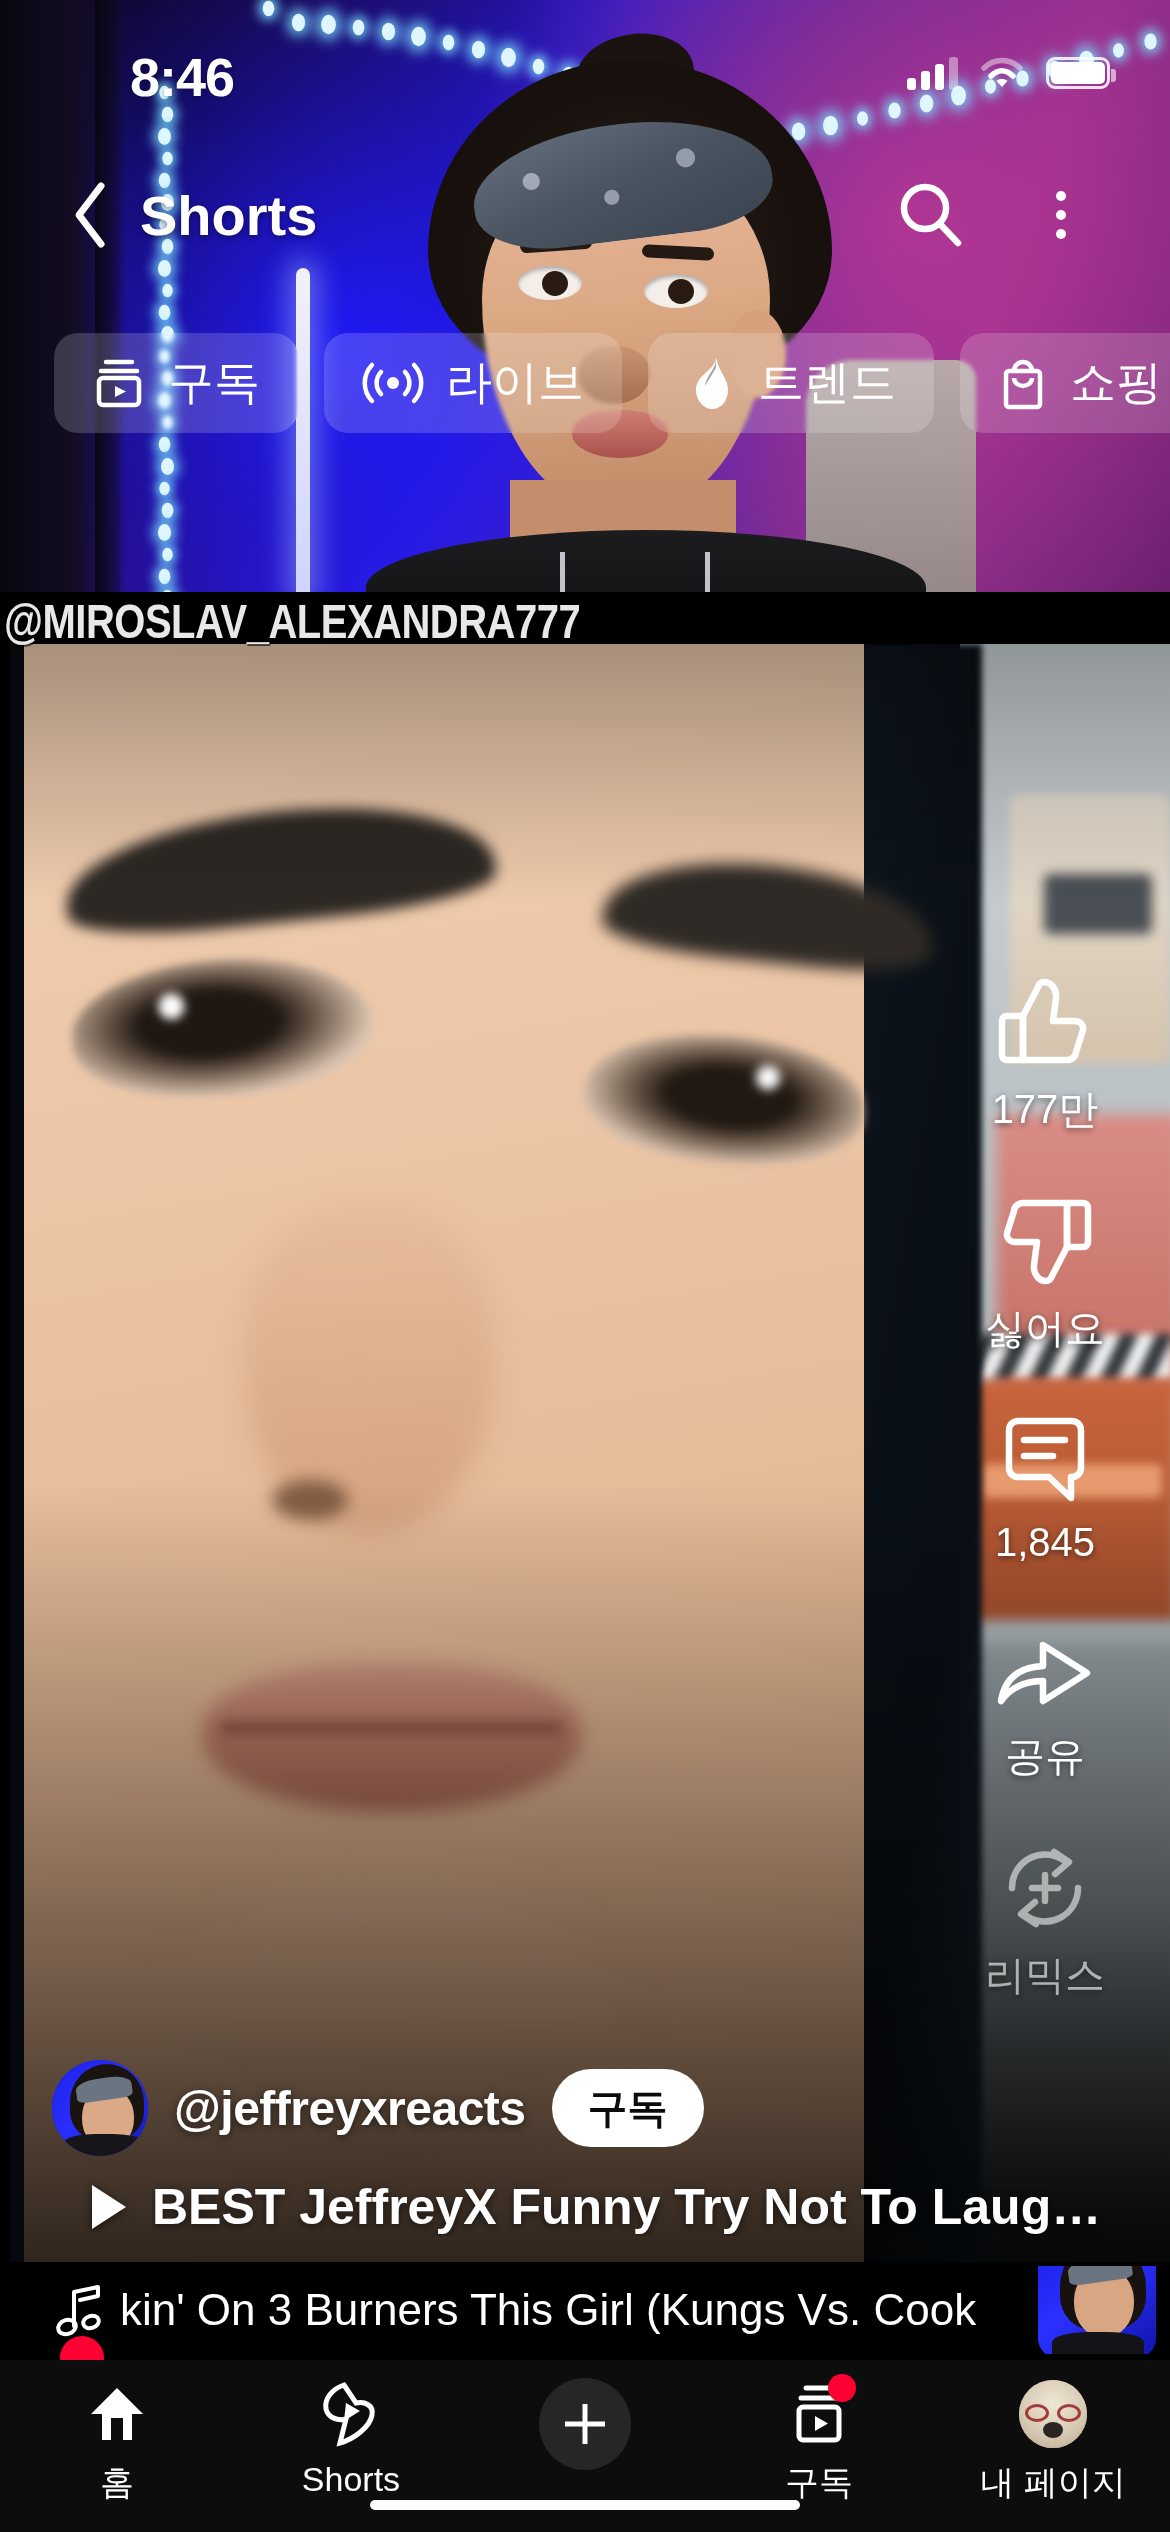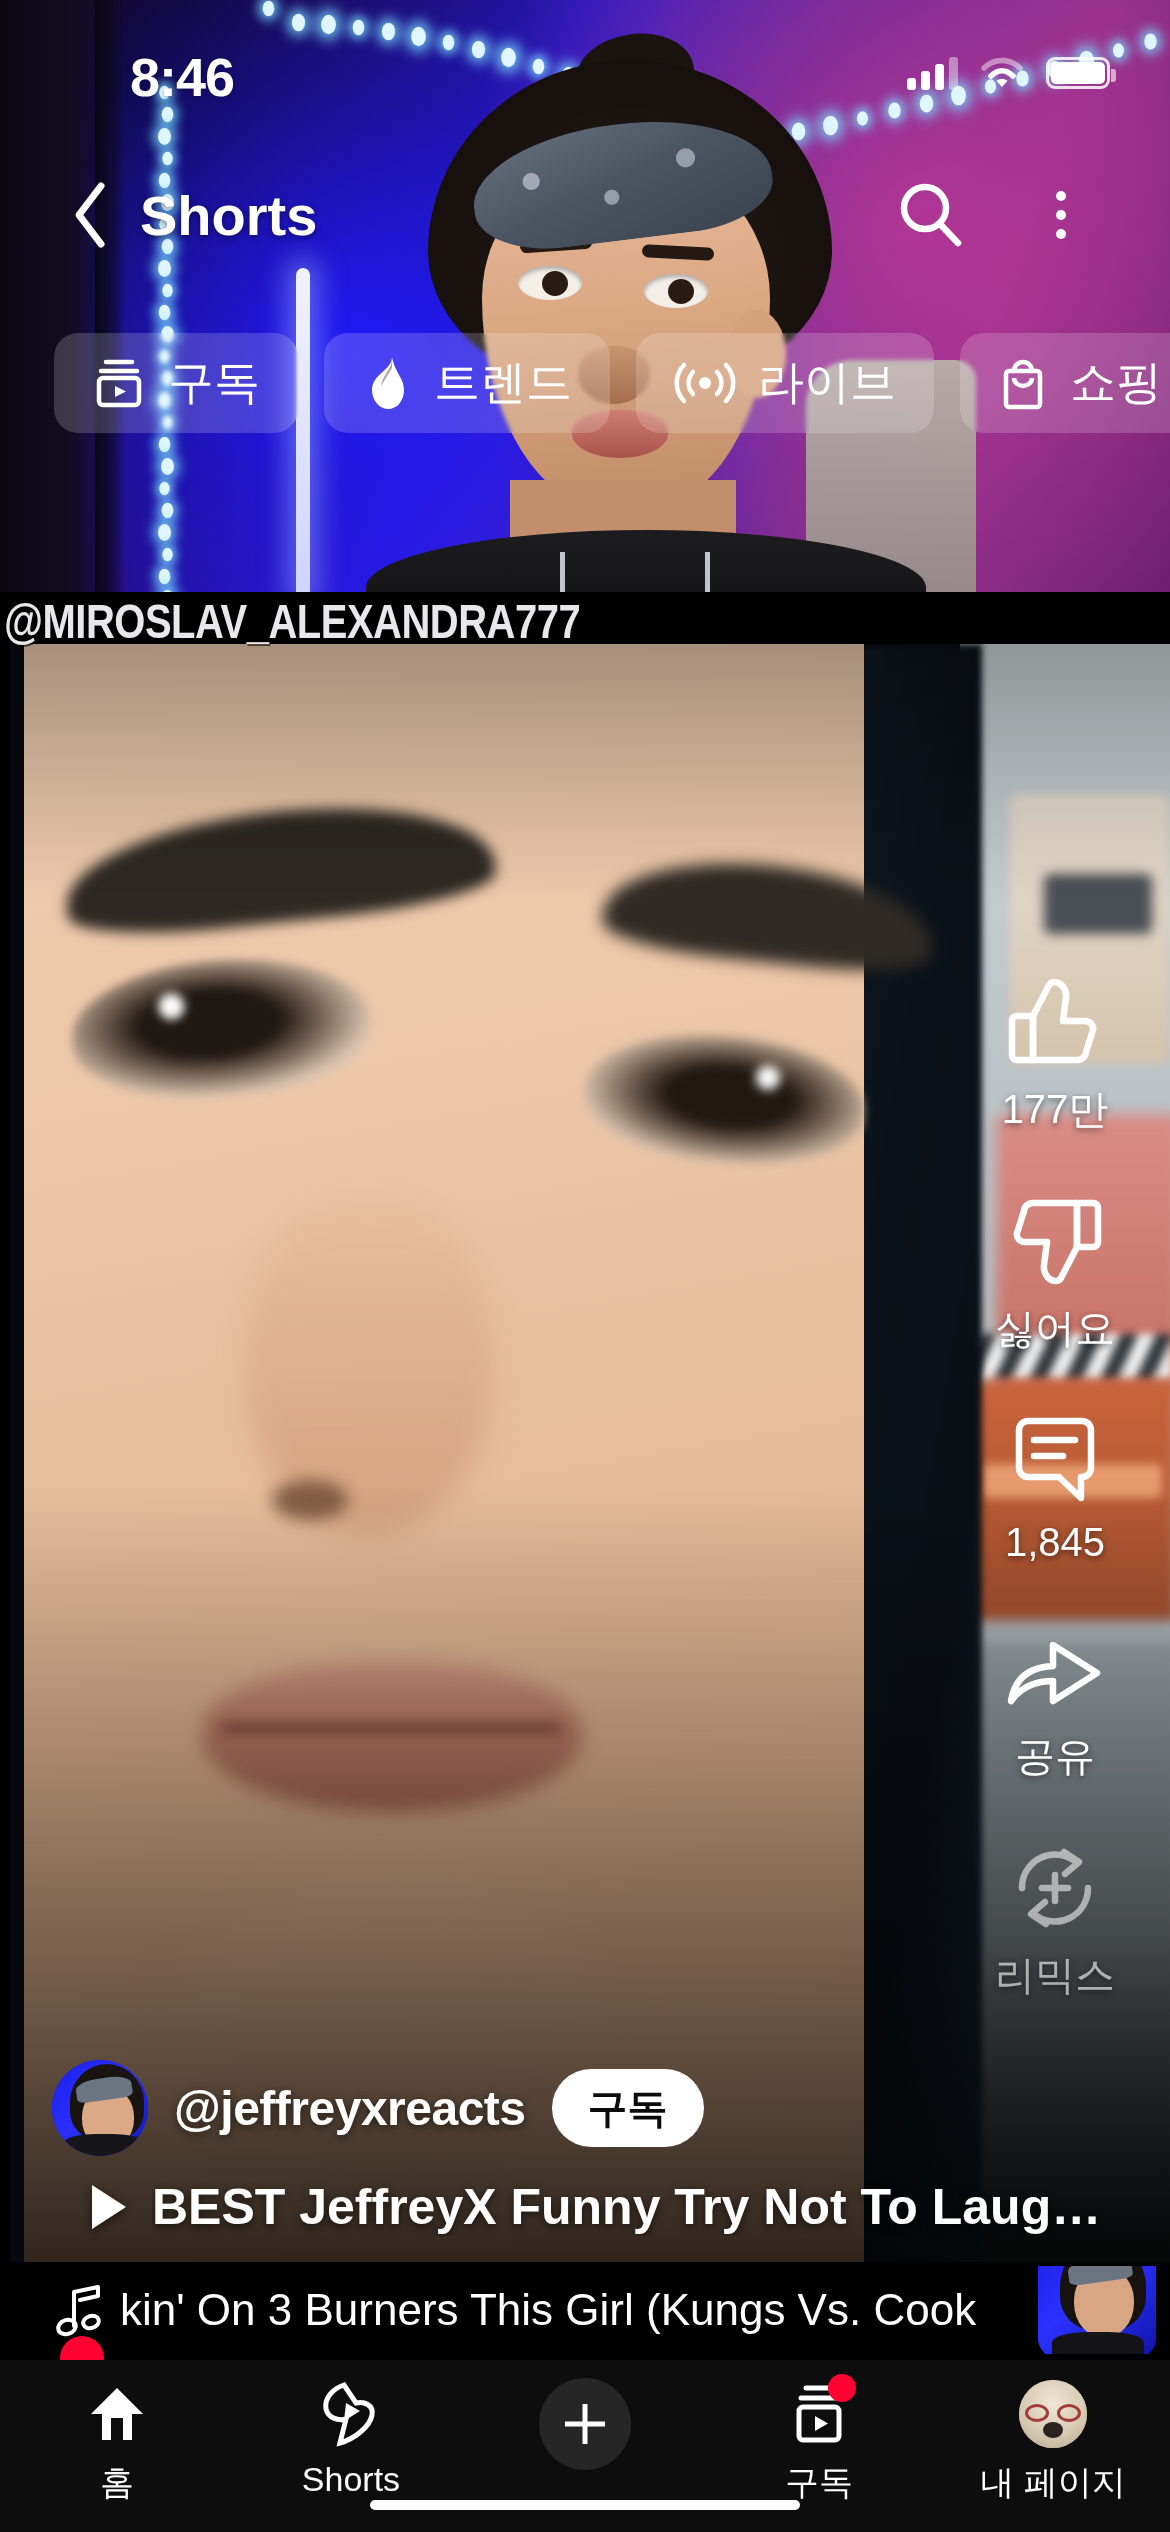--- a/index.html
+++ b/index.html
@@ -286,21 +286,21 @@
     background:linear-gradient(180deg,#9aa3a8,#7d858a 45%,#1b1e20 100%);
     filter:blur(6px);
   }
   .mv-vignette {
     position:absolute; inset:0; z-index:4;
     background:linear-gradient(180deg,rgba(0,0,0,.30) 0%,rgba(0,0,0,0) 16%,rgba(0,0,0,0) 52%,rgba(0,0,0,.48) 82%,rgba(0,0,0,.78) 100%);
   }
 
   
   .rail {
-    position:absolute; right:30px; top:970px; width:170px; z-index:35;
+    position:absolute; right:40px; top:970px; width:170px; z-index:35;
     display:flex; flex-direction:column; align-items:center;
   }
   .rail-item { display:flex; flex-direction:column; align-items:center; margin-bottom:52px; }
   .rail-item .glyph { width:110px; height:104px; display:flex; align-items:center; justify-content:center; }
   .rail-label {
     margin-top:8px; color:#fff; font-size:40px; font-weight:500;
     text-shadow:0 2px 6px rgba(0,0,0,.55); white-space:nowrap;
   }
   .rail-item.dim .glyph svg { opacity:.55; }
   .rail-item.dim .rail-label { color:rgba(255,255,255,.62); }
@@ -575,35 +575,35 @@
     <div class="chip">
       <svg width="54" height="54" viewBox="0 0 54 54">
         <line x1="14" y1="6" x2="40" y2="6" stroke="#fff" stroke-width="4.5" stroke-linecap="round"></line>
         <line x1="9" y1="15" x2="45" y2="15" stroke="#fff" stroke-width="4.5" stroke-linecap="round"></line>
         <rect x="7" y="22" width="40" height="27" rx="4" stroke="#fff" stroke-width="4.5" fill="none"></rect>
         <path d="M23 30 L34 35.5 L23 41 Z" fill="#fff"></path>
       </svg>
       <span class="chip-label">구독</span>
     </div>
     <div class="chip">
-      <svg width="50" height="58" viewBox="0 0 50 58">
-        <path d="M30 3 C30 16, 10 20, 10 36 C10 48, 19 55, 26 55 C35 55, 42 47, 42 36 C42 24, 33 19, 30 3 Z" fill="#fff"></path>
-        <path d="M30 6 C29 16, 20 22, 19 32 L30 14 Z" fill="rgba(0,0,0,.35)"></path>
-      </svg>
-      <span class="chip-label">트렌드</span>
-    </div>
-    <div class="chip">
       <svg width="62" height="54" viewBox="0 0 62 54">
         <circle cx="31" cy="27" r="6" fill="#fff"></circle>
         <path d="M19 16 A16 16 0 0 0 19 38" stroke="#fff" stroke-width="4.5" fill="none" stroke-linecap="round"></path>
         <path d="M43 16 A16 16 0 0 1 43 38" stroke="#fff" stroke-width="4.5" fill="none" stroke-linecap="round"></path>
         <path d="M10 9 A26 26 0 0 0 10 45" stroke="#fff" stroke-width="4.5" fill="none" stroke-linecap="round"></path>
         <path d="M52 9 A26 26 0 0 1 52 45" stroke="#fff" stroke-width="4.5" fill="none" stroke-linecap="round"></path>
       </svg>
       <span class="chip-label">라이브</span>
+    </div>
+    <div class="chip">
+      <svg width="50" height="58" viewBox="0 0 50 58">
+        <path d="M30 3 C30 16, 10 20, 10 36 C10 48, 19 55, 26 55 C35 55, 42 47, 42 36 C42 24, 33 19, 30 3 Z" fill="#fff"></path>
+        <path d="M30 6 C29 16, 20 22, 19 32 L30 14 Z" fill="rgba(0,0,0,.35)"></path>
+      </svg>
+      <span class="chip-label">트렌드</span>
     </div>
     <div class="chip">
       <svg width="50" height="58" viewBox="0 0 50 58">
         <rect x="8" y="17" width="34" height="36" rx="3" stroke="#fff" stroke-width="4.5" fill="none"></rect>
         <path d="M16 17 A9 9 0 0 1 34 17" stroke="#fff" stroke-width="4.5" fill="none"></path>
         <path d="M16 24 A9 8 0 0 0 34 24" stroke="#fff" stroke-width="4.5" fill="none"></path>
       </svg>
       <span class="chip-label">쇼핑</span>
     </div>
   </div>

